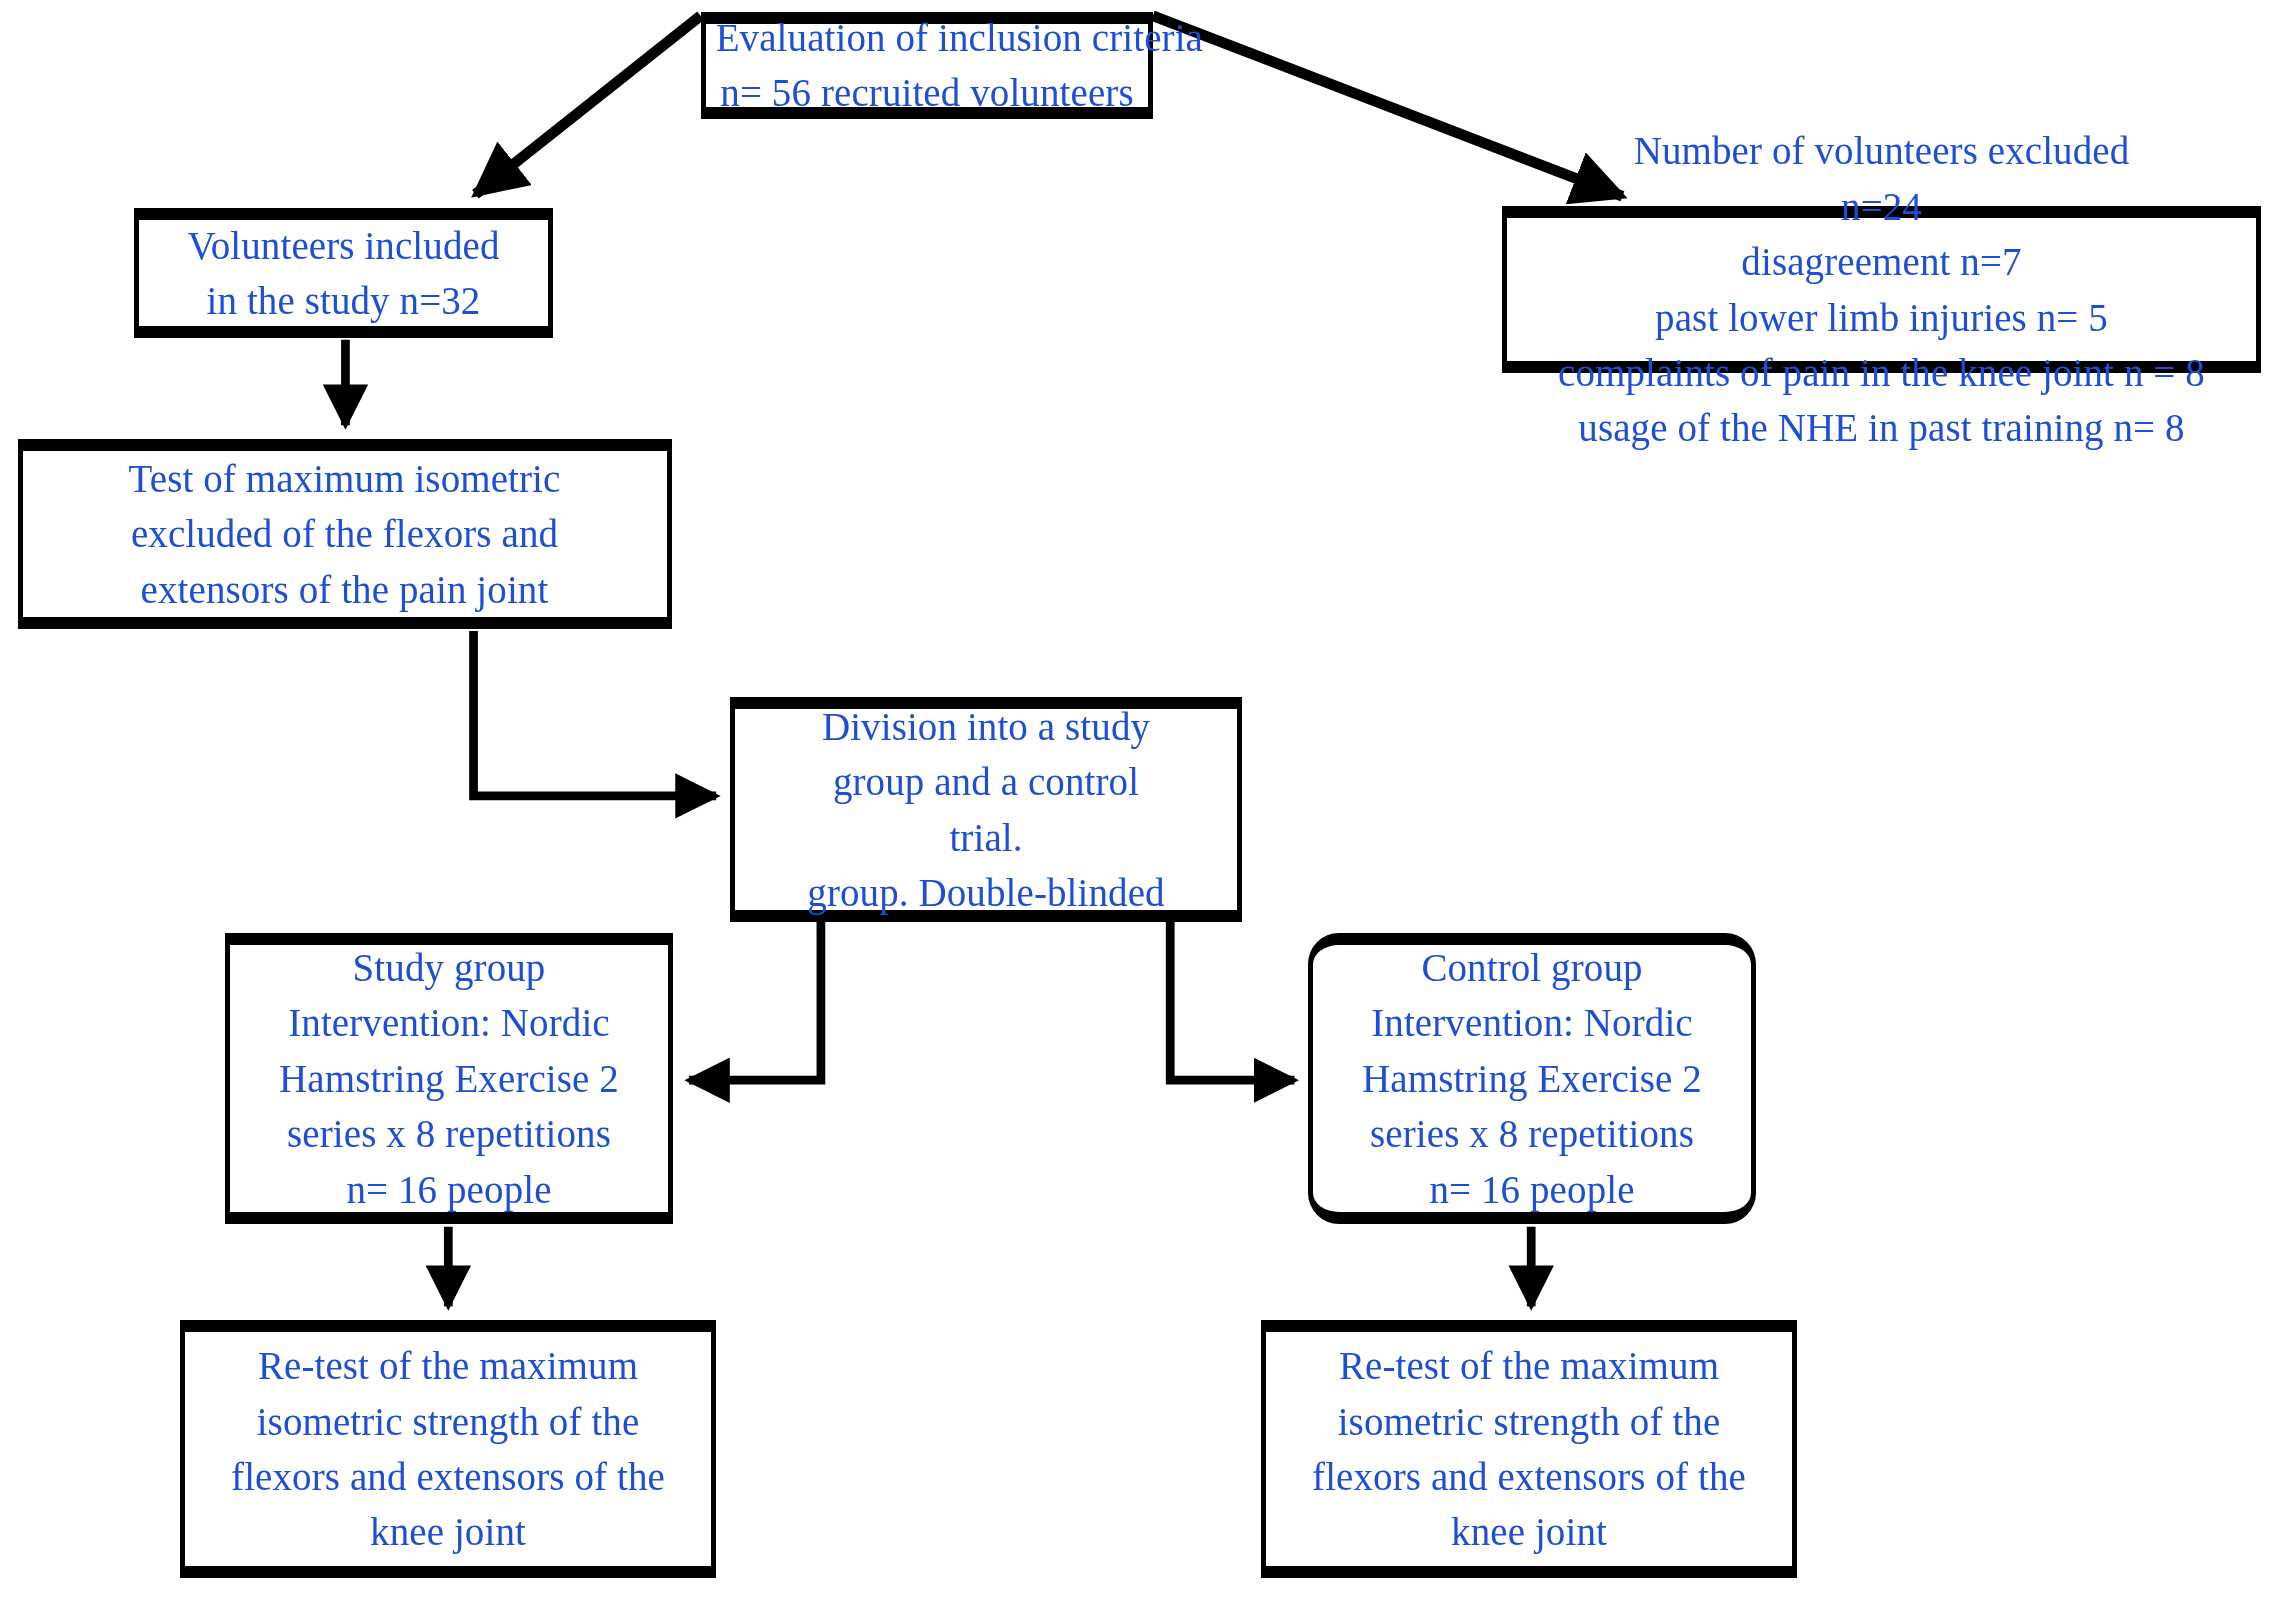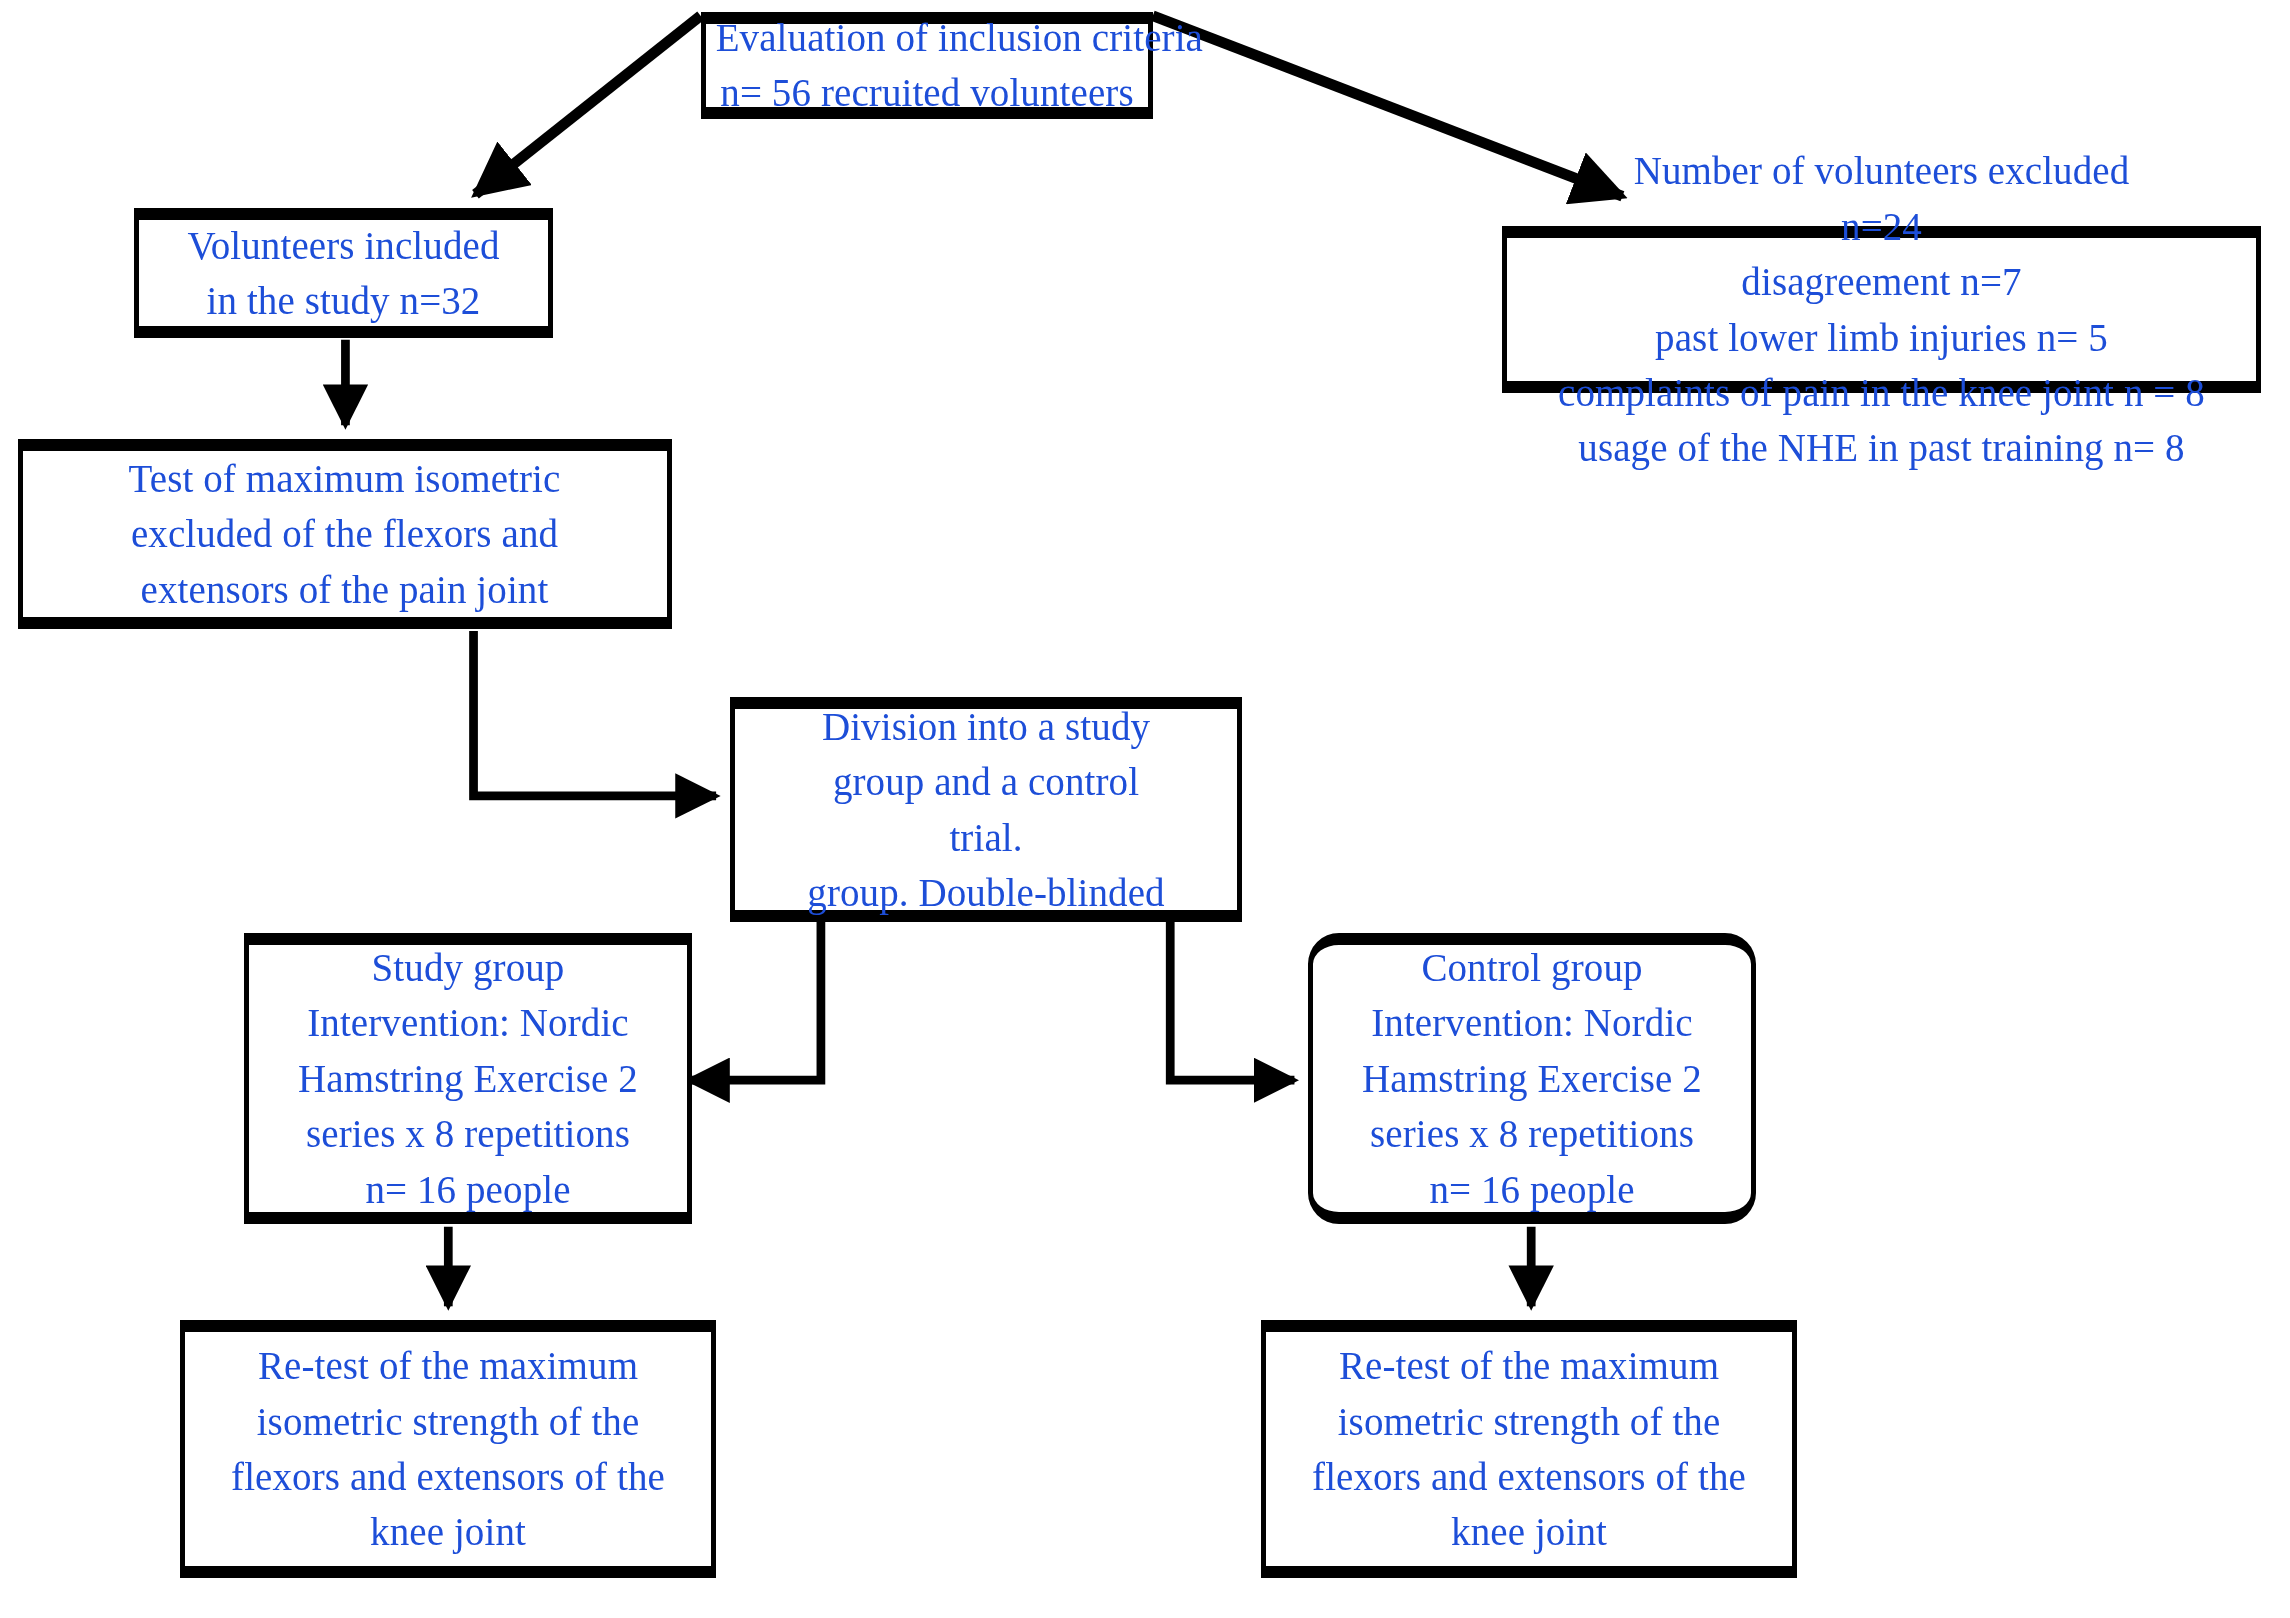--- a/index.html
+++ b/index.html
@@ -46,24 +46,24 @@
     padding: 0 9.7px;
     box-sizing: border-box;
   }
   .node .ln {
     display: block;
     white-space: nowrap;
   }
   
   #node-evaluation   { left: 701px;  top: 11.6px;   width: 452px;  height: 107px; }
   #node-included     { left: 134px;  top: 208px;  width: 419px;  height: 130px; }
-  #node-excluded     { left: 1502px; top: 226px;  width: 759px;  height: 167px; }
+  #node-excluded     { left: 1502px; top: 206px;  width: 759px;  height: 167px; }
   #node-test         { left: 17.5px;   top: 439px;  width: 654px;  height: 190px; }
   #node-division     { left: 730px;  top: 671px;  width: 512px;  height: 225px; margin-top: 26px; }
-  #node-study        { left: 225px;  top: 933px;  width: 448px;  height: 291px; margin-left: 19px; }
+  #node-study        { left: 225px;  top: 933px;  width: 448px;  height: 291px; }
   #node-control      { left: 1308px; top: 933px;  width: 448px;  height: 291px; border-radius: 31px; }
   #node-retest-left  { left: 180px;  top: 1320px; width: 536px;  height: 258px; }
   #node-retest-right { left: 1261px; top: 1320px; width: 536px;  height: 258px; }
   #node-excluded .lines,
   #node-evaluation .lines { font-size: 39px; }
 </style>
 </head>
 <body>
 
 <div id="canvas">

